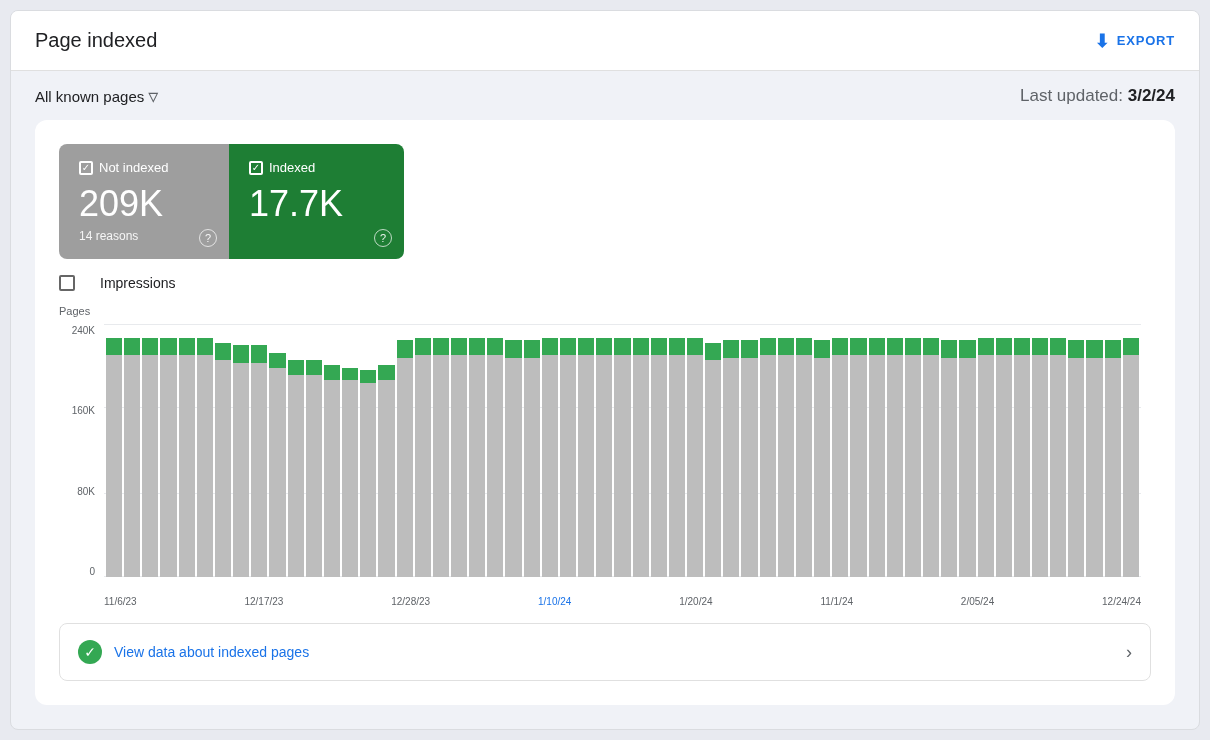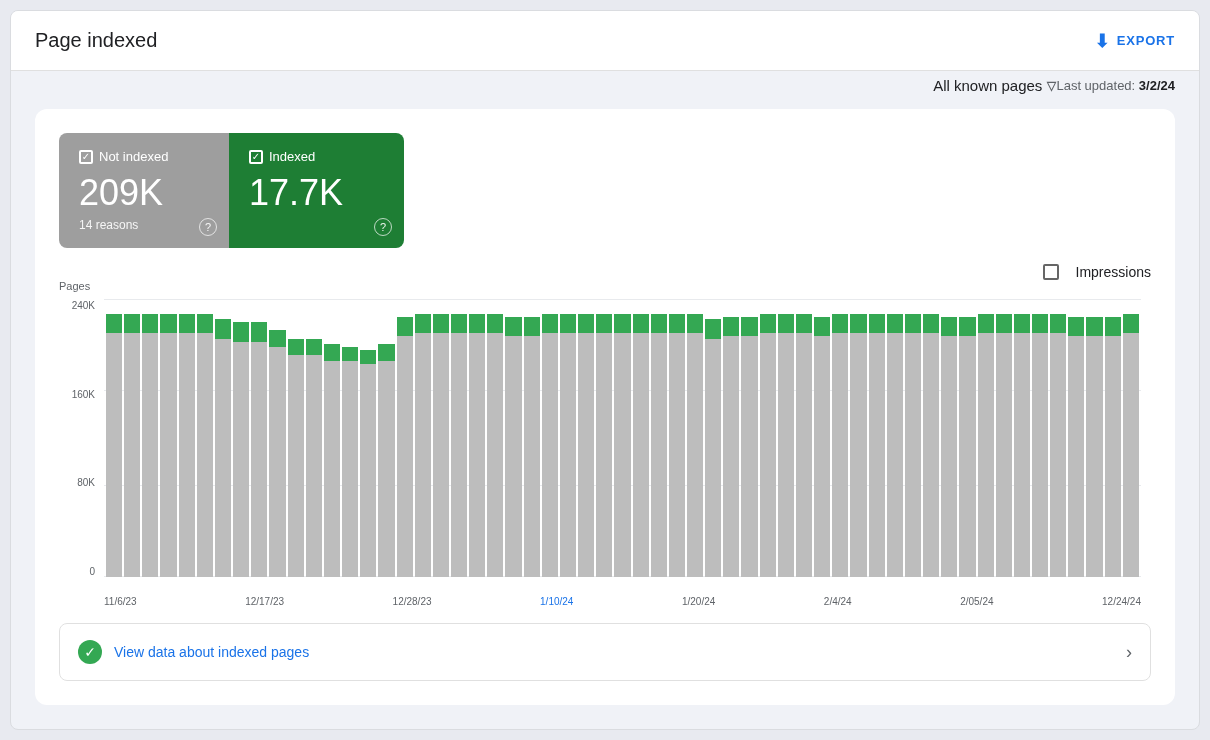--- a/index.html
+++ b/index.html
@@ -47,42 +47,42 @@
       background: none;
       border: none;
       cursor: pointer;
       text-transform: uppercase;
     }
     .export-icon {
       font-size: 18px;
       color: #1a73e8;
     }
     .toolbar {
-      padding: 2px 24px 12px;
-      display: flex;
-      align-items: center;
-      justify-content: flex-end;
+      padding: 13px 24px 12px;
+      display: flex;
+      align-items: center;
+      justify-content: space-between;
     }
     .filter-dropdown {
       display: flex;
       align-items: center;
       gap: 4px;
       font-size: 15px;
       color: #202124;
       cursor: pointer;
       border: none;
       background: none;
       font-weight: 400;
     }
     .dropdown-arrow {
       color: #5f6368;
       font-size: 20px;
     }
     .last-updated {
-      font-size: 13px;
+      font-size: 17px;
       color: #5f6368;
     }
     .last-updated strong {
       font-weight: 600;
       color: #202124;
     }
     .main-content {
       flex: 1;
       padding: 0 24px 24px;
       overflow: hidden;
@@ -161,22 +161,22 @@
       display: flex;
       align-items: center;
       justify-content: center;
       color: rgba(255,255,255,0.9);
       font-size: 11px;
       cursor: pointer;
     }
     .impressions-row {
       display: flex;
       align-items: center;
-      gap: 17px;
-      justify-content: flex-end;
+      gap: 25px;
+      margin-bottom: 14px;
     }
     .impressions-checkbox {
       width: 16px;
       height: 16px;
       border: 2px solid #666;
       border-radius: 2px;
       background: #fff;
       cursor: pointer;
     }
     .impressions-label {
@@ -609,21 +609,21 @@
                 <div class="bar-not-indexed" style="height: 88%;"></div>
               </div>
             </div>
         </div>
         <div class="x-axis-labels" id="x-axis-labels">
             <span class="x-label">11/6/23</span>
             <span class="x-label">12/17/23</span>
             <span class="x-label">12/28/23</span>
             <span class="x-label highlight">1/10/24</span>
             <span class="x-label">1/20/24</span>
-            <span class="x-label">2/4/24</span>
+            <span class="x-label">11/1/24</span>
             <span class="x-label">2/05/24</span>
             <span class="x-label">12/24/24</span>
           </div>
       </div>
 
       <a class="view-data-link" href="#">
         <div class="view-data-left">
           <div class="green-check-circle">✓</div>
           <span class="view-data-text">
             <span id="vd-before">View data about </span><span id="vd-link" style="color: rgb(26, 115, 232);">indexed</span><span id="vd-after"> pages</span>

